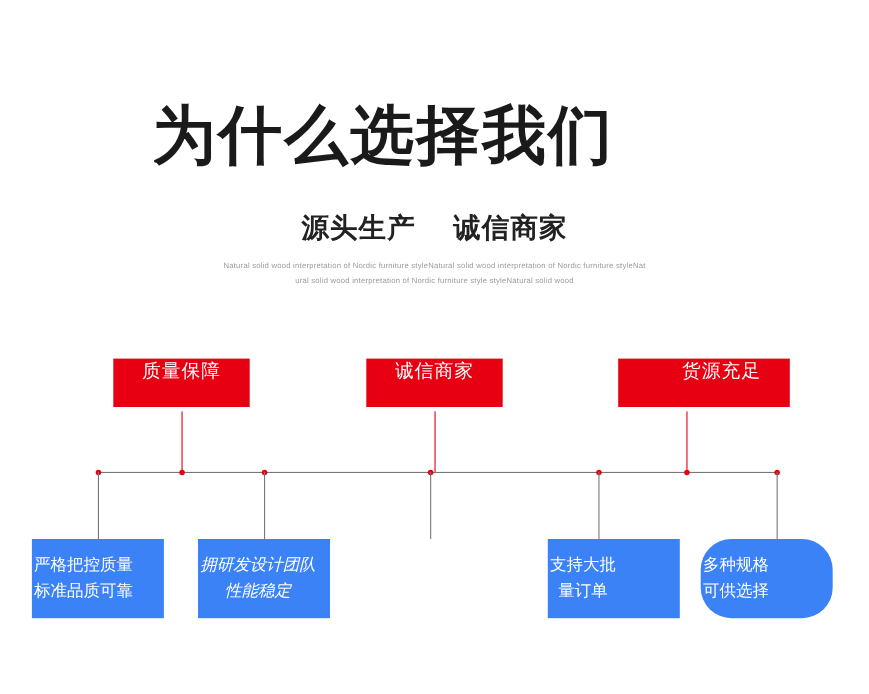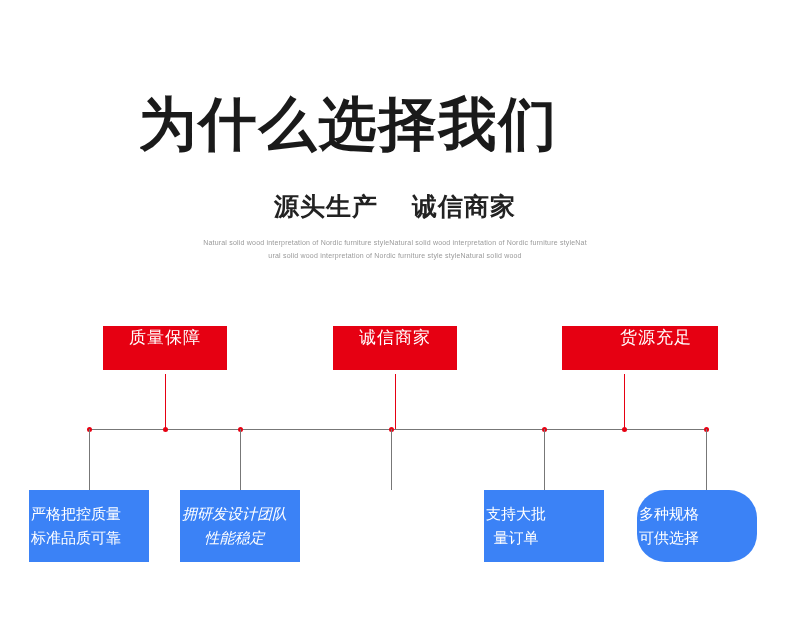--- a/index.html
+++ b/index.html
@@ -121,21 +121,21 @@
     height: 72px;
     width: 120px;
     top: 490px;
     padding: 0 2px;
     box-sizing: border-box;
   }
   .gray-box .inner { white-space: pre-line; }
   .gray-box.g0 { left: 29px; }
   .gray-box.g1 { left: 180px; font-style: italic; }
   .gray-box.g2 { left: 331px; }
-  .gray-box.g3 { left: 484px; }
+  .gray-box.g3 { left: 498px; }
   .gray-box.g4 { left: 637px; border-radius: 28px; }
 
   
   .v-gray {
     position: absolute;
     width: 1px;
     background: #777777;
     top: 429px;
     height: 61px;
   }

